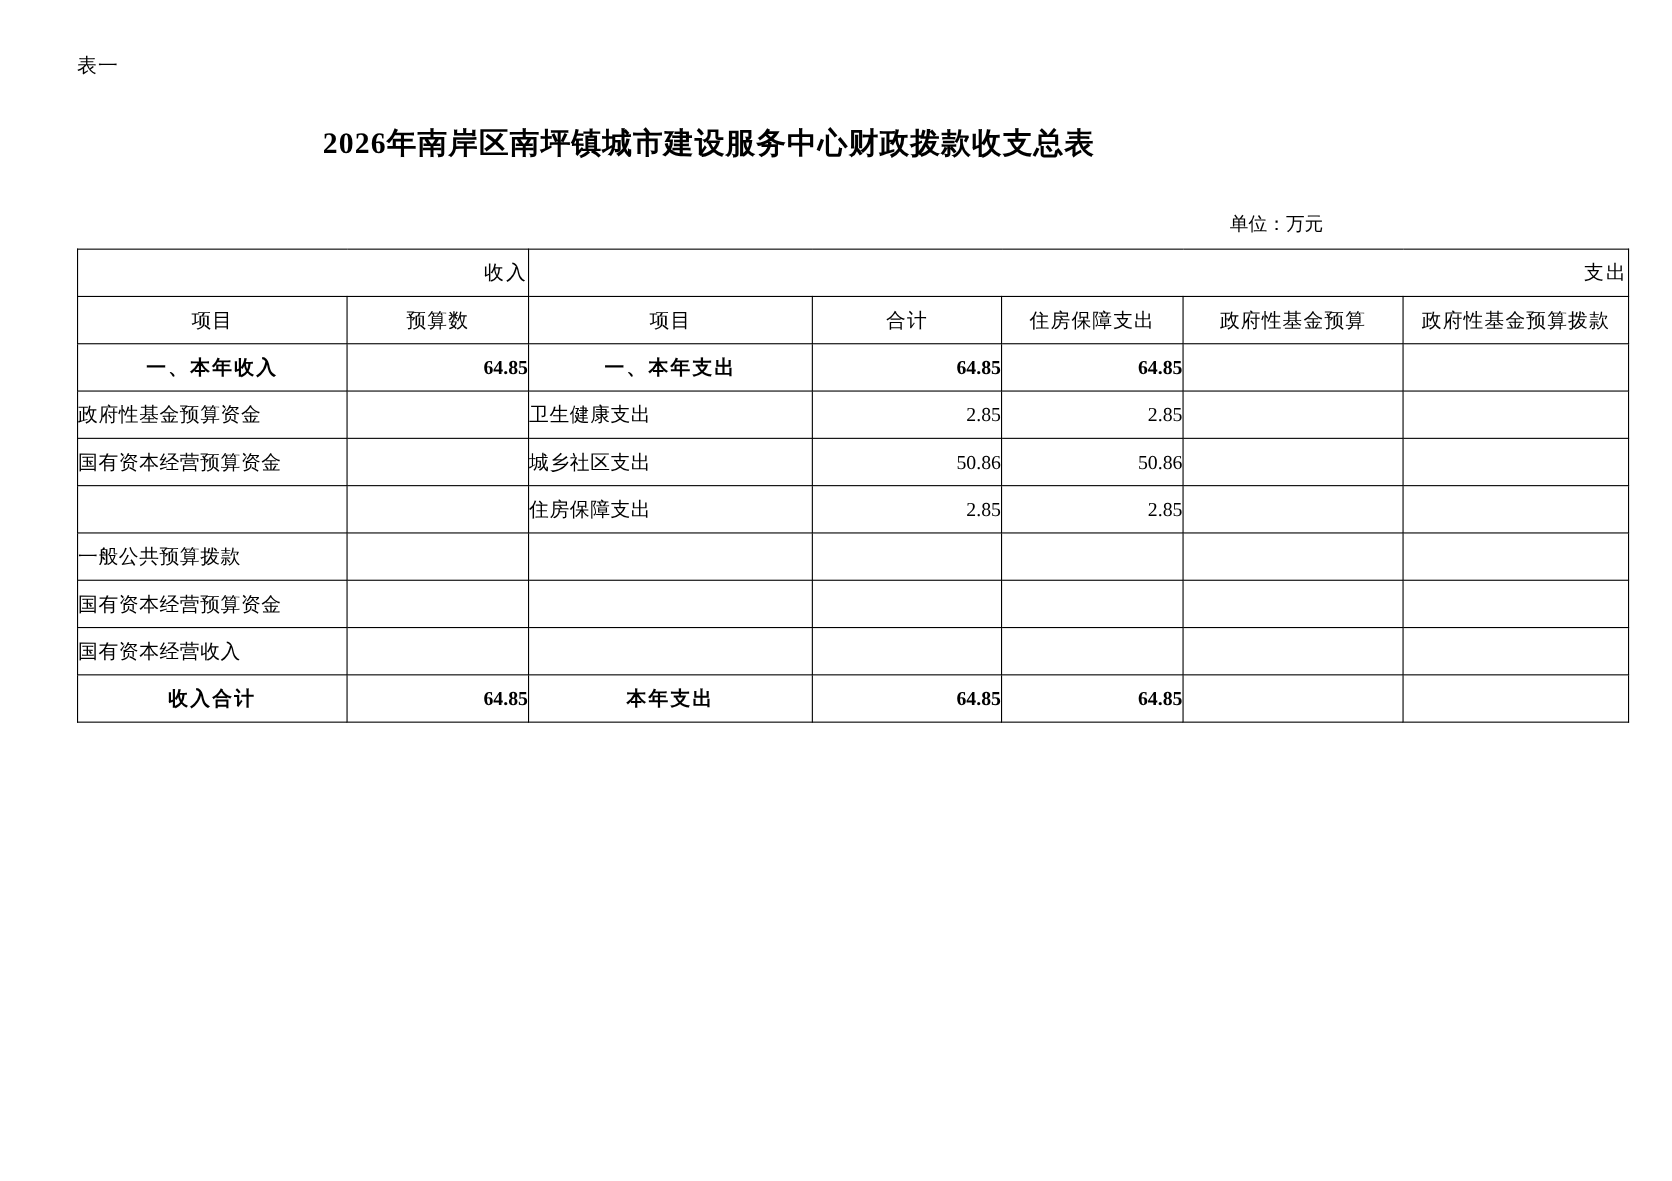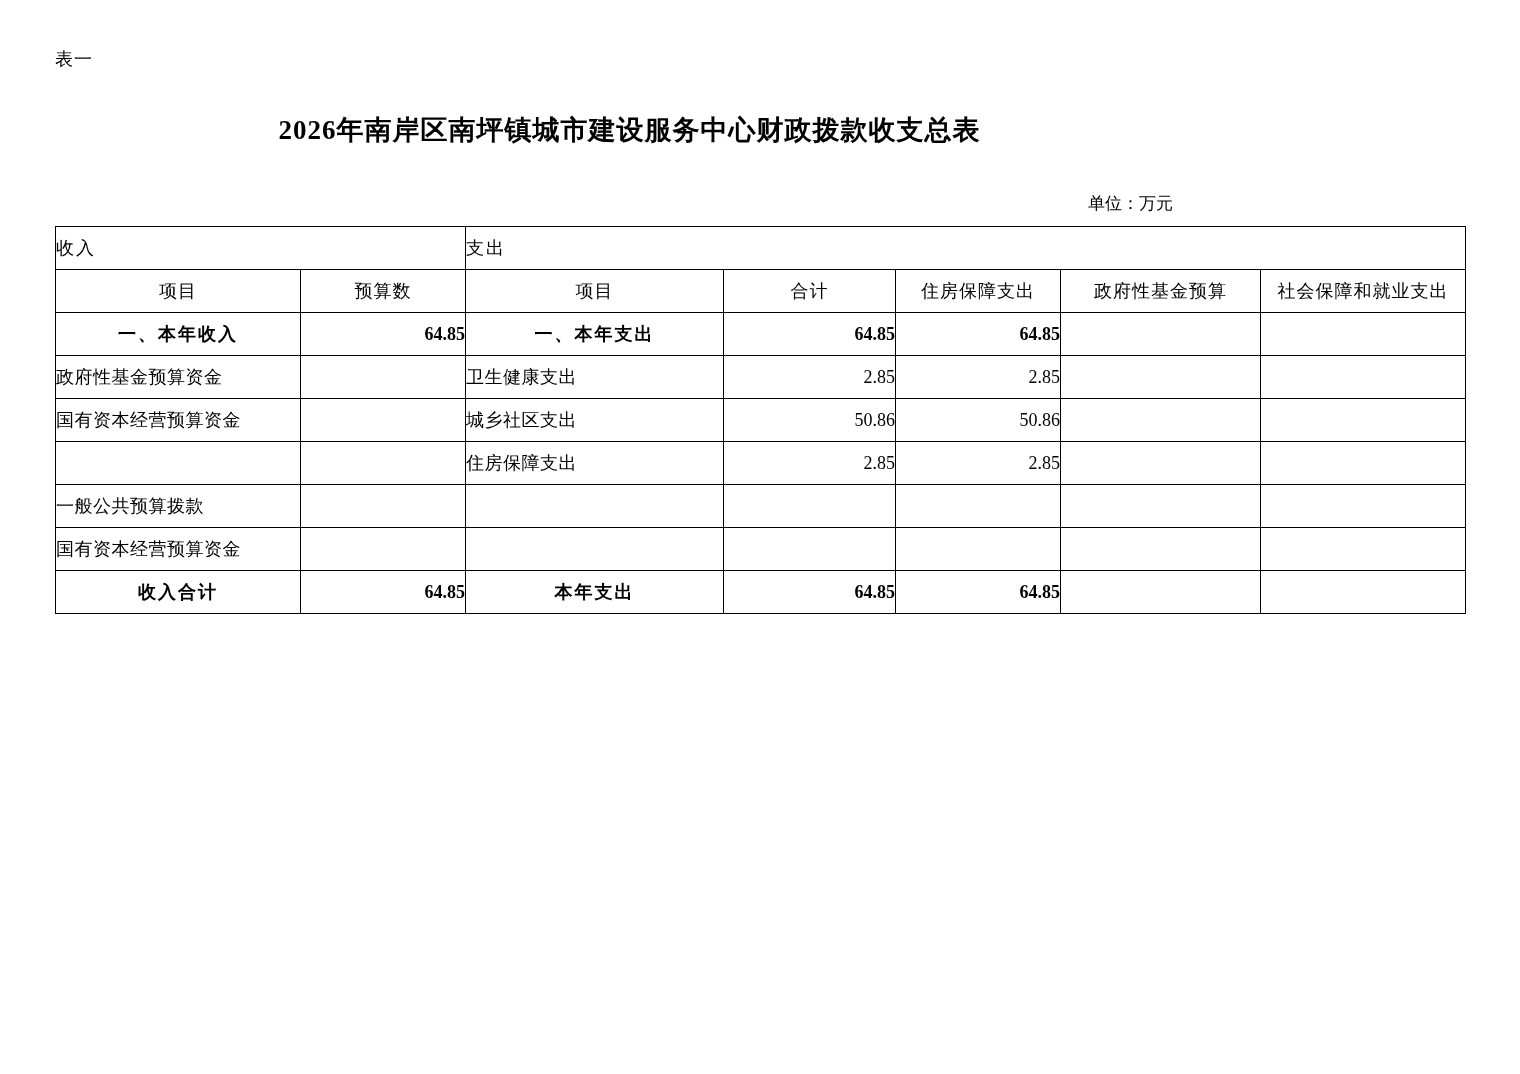--- a/index.html
+++ b/index.html
@@ -13,20 +13,21 @@
     font-family: "Liberation Serif", "DejaVu Serif", serif;
     color: #000000;
     position: relative;
     overflow: hidden;
   }
   .page {
     position: relative;
     width: 1230px;
     height: 1074px;
     box-sizing: border-box;
+    margin-left: 15px;
   }
   .sheet-label {
     position: absolute;
     left: 55px;
     top: 47px;
     font-size: 18px;
     letter-spacing: 1px;
   }
   .doc-title {
     position: absolute;
@@ -34,21 +35,21 @@
     right: 0;
     top: 112px;
     text-align: center;
     font-size: 27px;
     font-weight: bold;
     letter-spacing: 1px;
     padding-left: 29px;
   }
   .unit-note {
     position: absolute;
-    right: 57px;
+    right: 42px;
     top: 192px;
     font-size: 17px;
   }
   table.budget {
     position: absolute;
     left: 55px;
     top: 226px;
     width: 1410px;
     border-collapse: collapse;
     table-layout: fixed;
@@ -64,21 +65,21 @@
   col.c1 { width: 245px; }
   col.c2 { width: 165px; }
   col.c3 { width: 258px; }
   col.c4 { width: 172px; }
   col.c5 { width: 165px; }
   col.c6 { width: 200px; }
   col.c7 { width: 205px; }
 
   .hdr-band td {
     height: 73px;
-    text-align: left;
+    text-align: right;
     font-size: 20px;
     letter-spacing: 2px;
   }
   .hdr-cols td {
     height: 63px;
     text-align: center;
     font-size: 20px;
     letter-spacing: 1px;
   }
   .row-bold td {
@@ -140,21 +141,21 @@
         <td colspan="2">收入</td>
         <td colspan="5">支出</td>
       </tr>
       <tr class="hdr-cols">
         <td>项目</td>
         <td>预算数</td>
         <td>项目</td>
         <td>合计</td>
         <td>住房保障支出</td>
         <td>政府性基金预算</td>
-        <td>社会保障和就业支出</td>
+        <td>政府性基金预算拨款</td>
       </tr>
 
       <tr class="row-bold">
         <td class="lbl-center">一、本年收入</td>
         <td class="num-bold">64.85</td>
         <td class="lbl-center">一、本年支出</td>
         <td class="num-bold">64.85</td>
         <td class="num-bold">64.85</td>
         <td class="num-bold"></td>
         <td class="num-bold"></td>
@@ -205,20 +206,29 @@
       <tr class="normal-row">
         <td class="lbl-left">国有资本经营预算资金</td>
         <td class="num"></td>
         <td class="lbl-left"></td>
         <td class="num"></td>
         <td class="num"></td>
         <td class="num"></td>
         <td class="num"></td>
       </tr>
 
+      <tr class="normal-row">
+        <td class="lbl-left">国有资本经营收入</td>
+        <td class="num"></td>
+        <td class="lbl-left"></td>
+        <td class="num"></td>
+        <td class="num"></td>
+        <td class="num"></td>
+        <td class="num"></td>
+      </tr>
 
       <tr class="total-row">
         <td class="lbl-center">收入合计</td>
         <td class="num-bold">64.85</td>
         <td class="lbl-center">本年支出</td>
         <td class="num-bold">64.85</td>
         <td class="num-bold">64.85</td>
         <td class="num-bold"></td>
         <td class="num-bold"></td>
       </tr>

